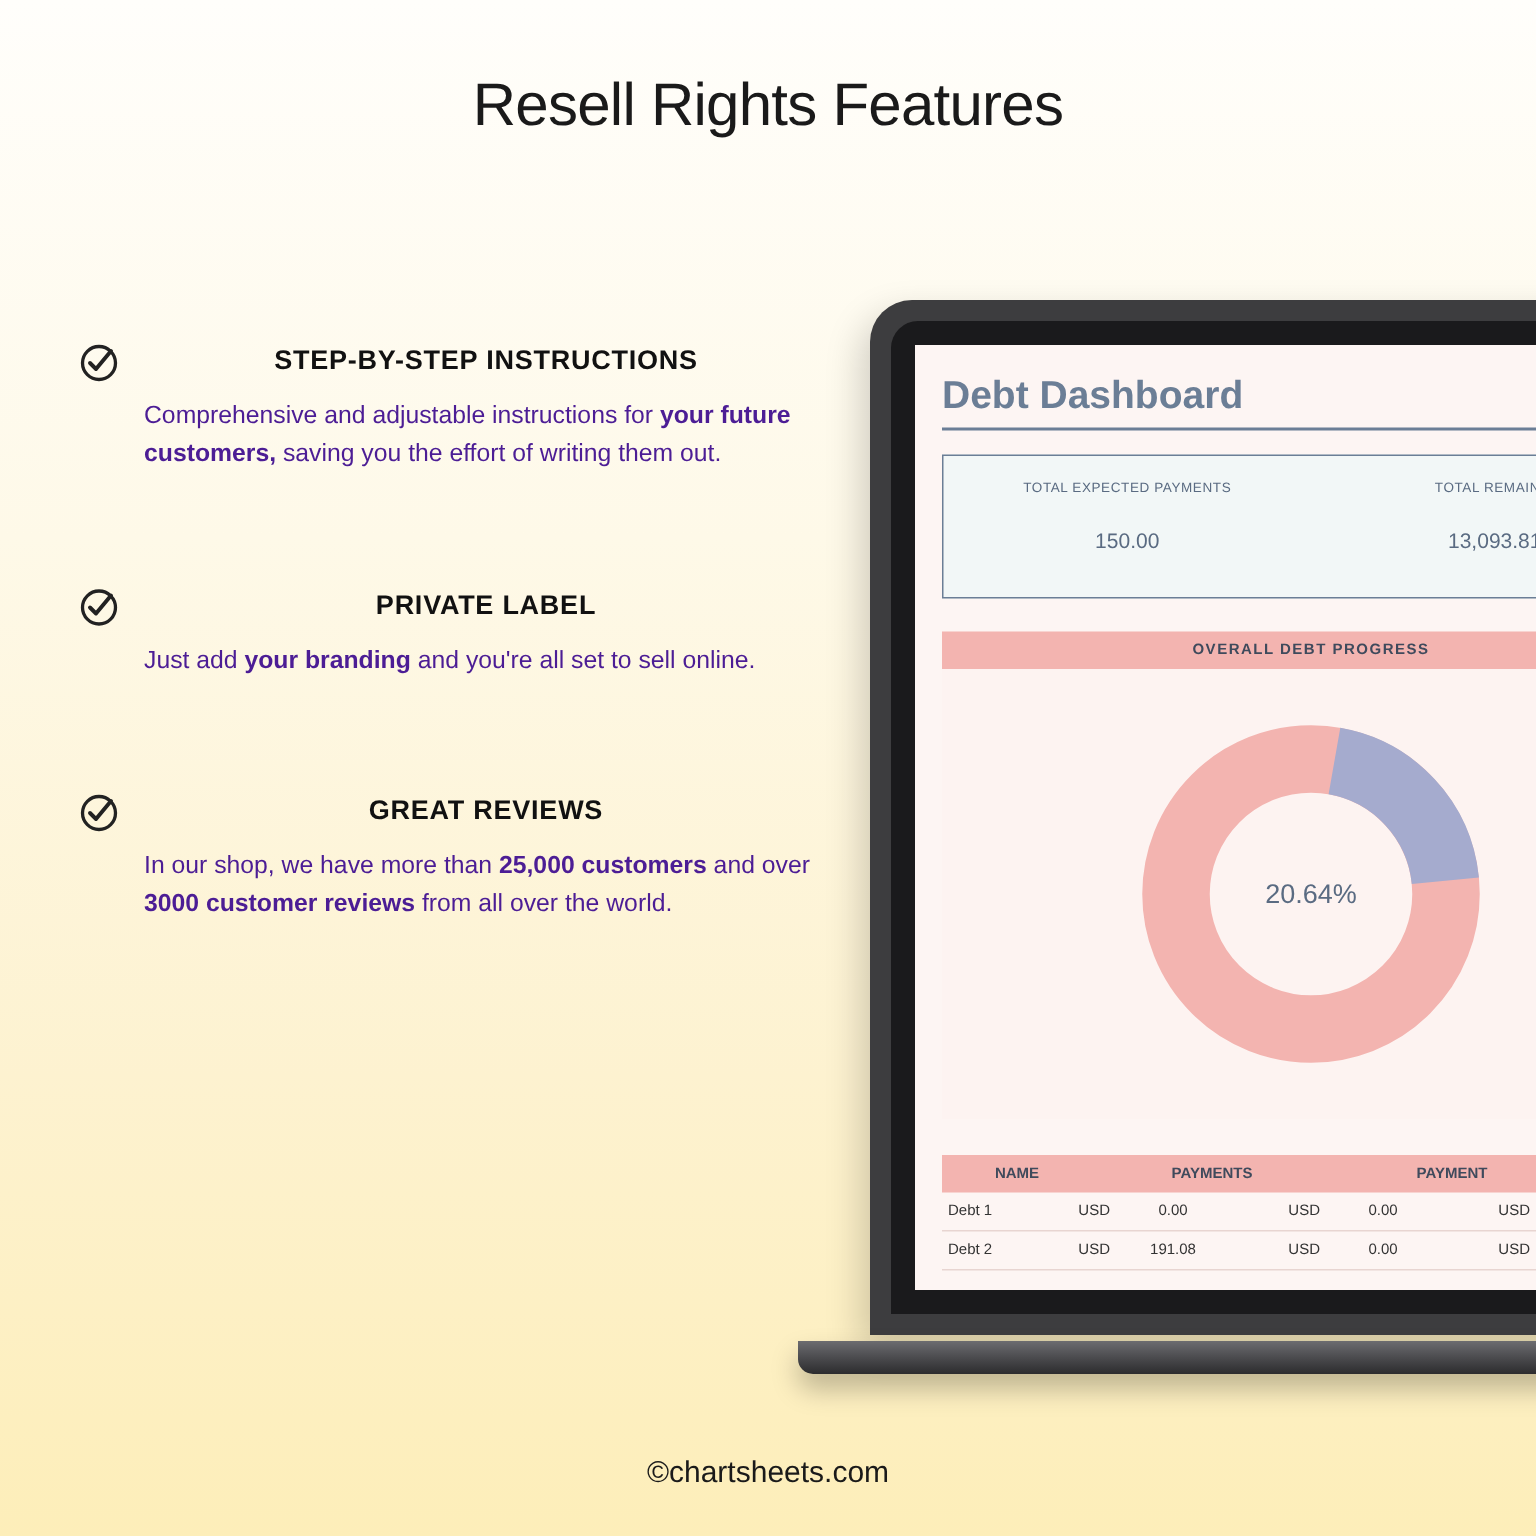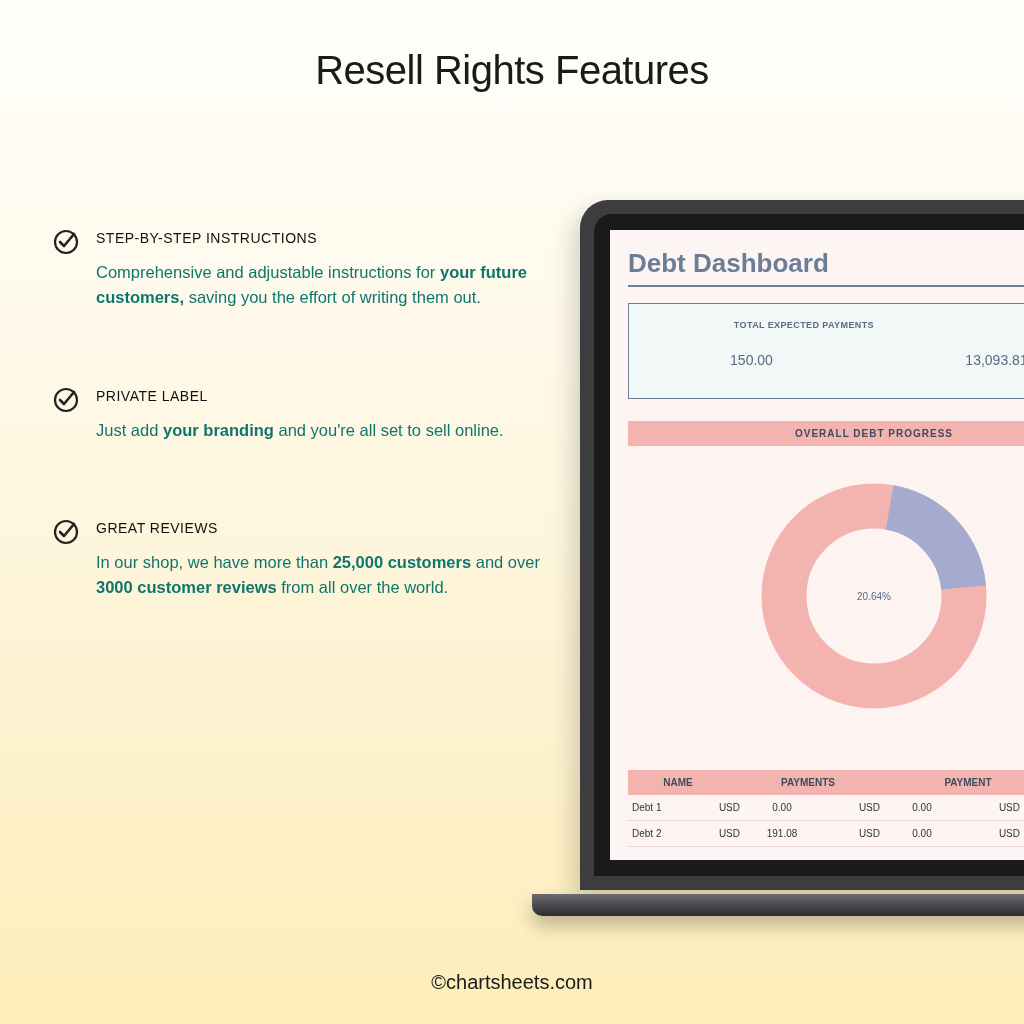--- a/index.html
+++ b/index.html
@@ -29,30 +29,31 @@
     margin-bottom: 78px;
     position: relative;
     padding-left: 44px;
   }
   .check-icon {
     position: absolute;
     left: 0;
     top: -2px;
   }
   .feature-title {
-    font-size: 14px;
-    font-weight: 400;
+    font-size: 18px;
+    font-weight: 700;
     letter-spacing: 0.5px;
     color: #111;
     margin-bottom: 14px;
+    text-align: center;
   }
   .feature-body {
     font-size: 16.5px;
     line-height: 1.5;
-    color: #0f766e;
+    color: #4c1d95;
     font-weight: 400;
   }
   .feature-body b { font-weight: 700; }
 
   
   .laptop {
     position: absolute;
     top: 200px;
     left: 580px;
     width: 540px;
@@ -114,22 +115,21 @@
   }
   .stat {
     flex: 1;
     text-align: center;
     padding-top: 16px;
   }
   .stat-label {
     font-size: 9px;
     letter-spacing: 0.4px;
     color: #5a6b82;
-    font-weight: 700;
-    text-align: right;
+    font-weight: 400;
   }
   .stat-value {
     font-size: 14px;
     color: #5a6b82;
     margin-top: 22px;
   }
 
   .chart-card {
     margin-top: 22px;
     background: #fdf3f1;
@@ -145,21 +145,21 @@
   }
   .donut-wrap {
     height: 300px;
     display: flex;
     align-items: center;
     justify-content: center;
     position: relative;
   }
   .donut-label {
     position: absolute;
-    font-size: 10px;
+    font-size: 18px;
     color: #5a6b82;
     font-weight: 500;
   }
 
   .table {
     margin-top: 24px;
   }
   .thead {
     display: flex;
     background: #f3b4b0;

